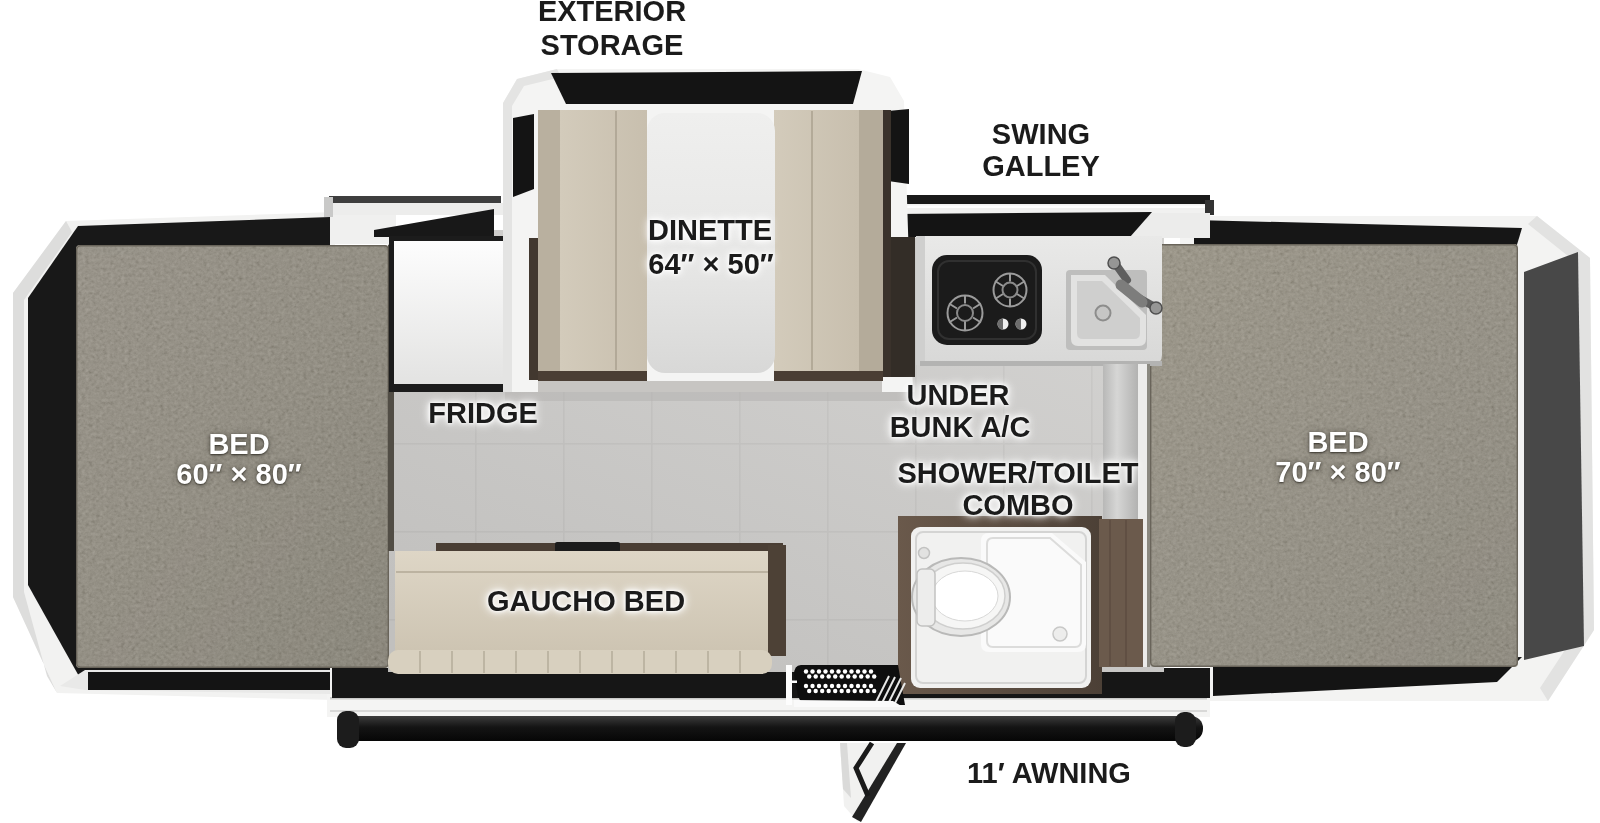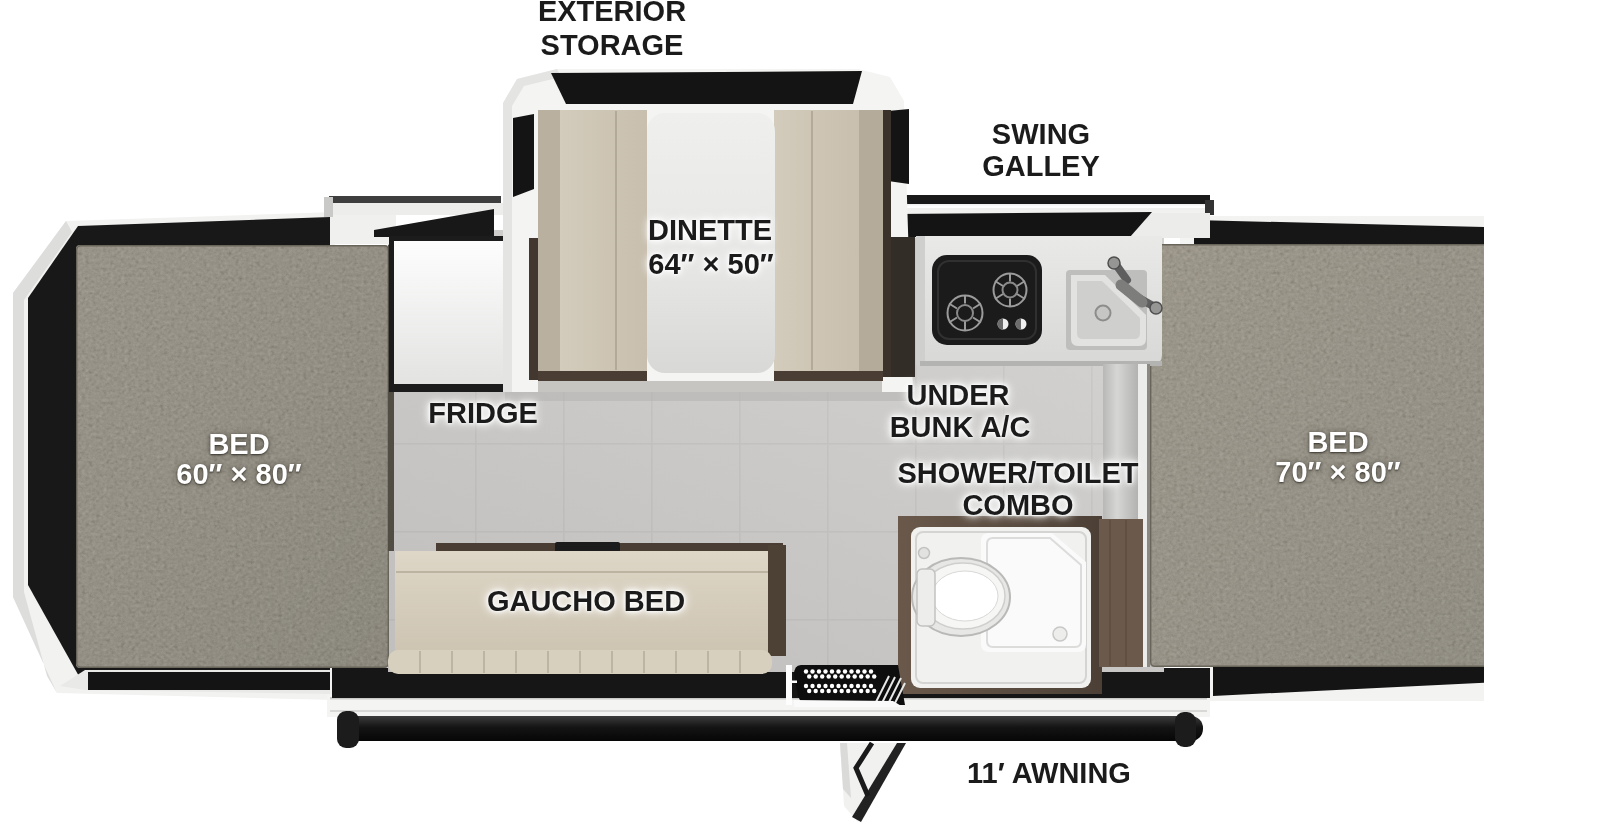--- a/index.html
+++ b/index.html
@@ -1,16 +1,16 @@
 <!DOCTYPE html>
 <html><head>
 <meta charset="utf-8">
 <style>
   html,body{margin:0;padding:0;background:#fff;}
-  .wrap{position:relative;width:1484px;height:823px;background:#fff;overflow:hidden;}
+  .wrap{position:relative;width:1600px;height:823px;background:#fff;overflow:hidden;}
   text{font-family:"Liberation Sans",sans-serif;font-weight:bold;fill:#1b1b1b;}
   .lbl{font-size:29px;text-shadow:0 0 3px #fff,0 0 5px #fff,0 0 8px #fff,0 0 12px rgba(255,255,255,.95);}
   .wlbl{font-size:29px;fill:#ffffff;text-shadow:0 1px 2px rgba(40,38,30,.8),0 0 6px rgba(60,56,46,.6);}
 </style>
 </head>
 <body>
 <div class="wrap">
 <svg width="1600" height="823" viewBox="0 0 1600 823" xmlns="http://www.w3.org/2000/svg">
 <defs>
   <linearGradient id="carpetG" x1="0" y1="0" x2="1" y2="1">

